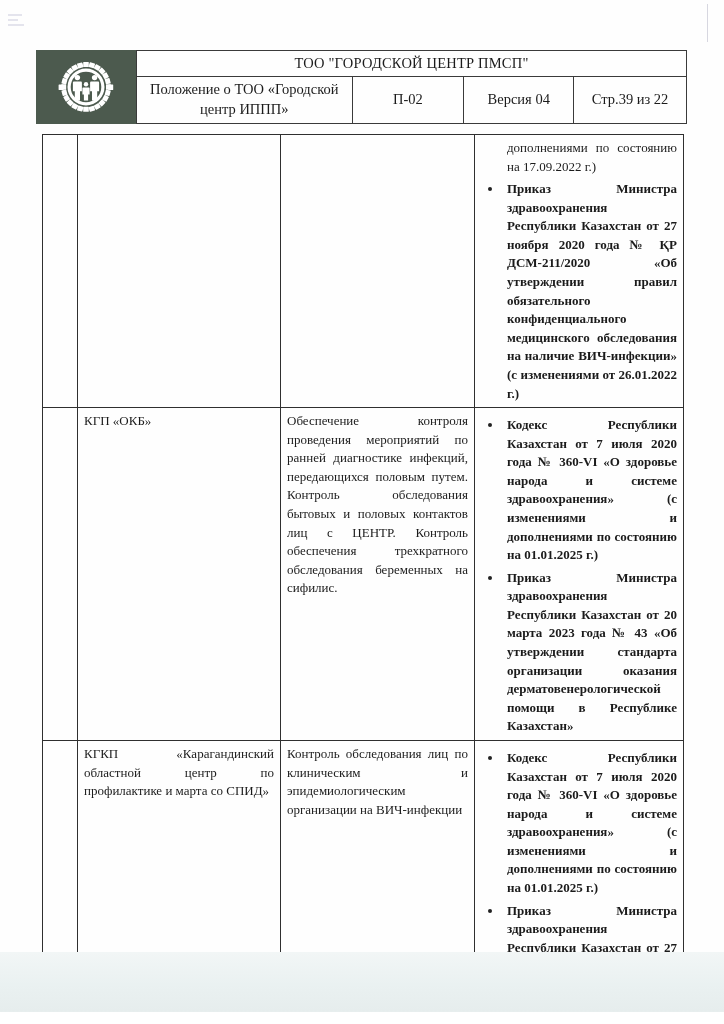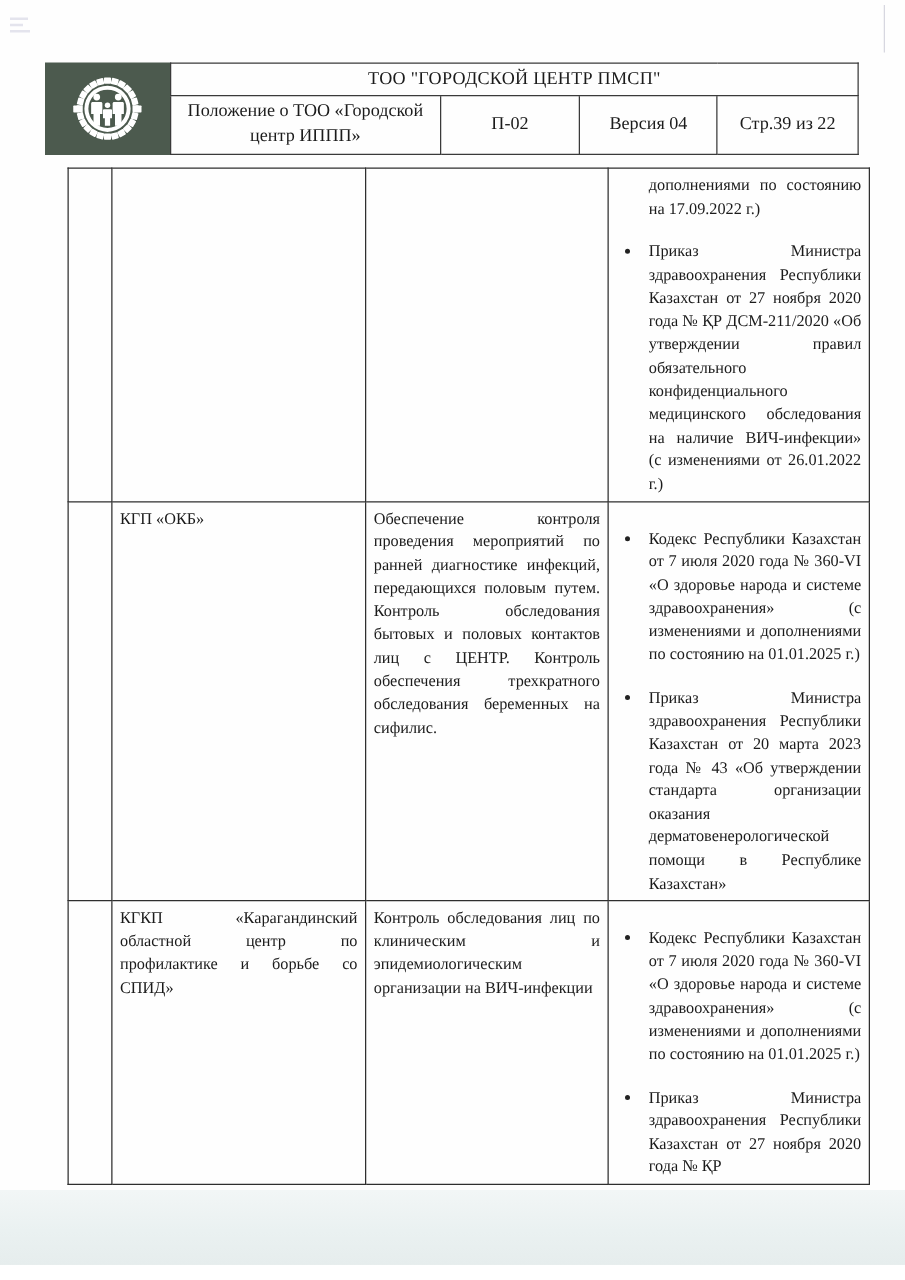--- a/index.html
+++ b/index.html
@@ -101,21 +101,21 @@
   }
   .header-sub-cell { height: 42px; }
   .col-doc   { width: 216px; }
   .col-code  { width: 112px; }
   .col-ver   { width: 110px; }
   .col-pages { width: 113px; }
 
   
   .content-table {
     position: absolute;
-    left: 54px;
+    left: 42px;
     top: 134px;
     width: 641px;
     border-collapse: collapse;
     table-layout: fixed;
   }
   .content-table td {
     border: 1px solid #2f2f2f;
     vertical-align: top;
     padding: 4px 6px 4px 6px;
     font-size: 13px;
@@ -131,22 +131,23 @@
 
   
   ul.norm-list {
     list-style: none;
     margin: 0;
     padding: 0;
   }
   ul.norm-list > li {
     position: relative;
     padding-left: 26px;
-    margin: 16px 0 0 0;
+    margin: 4px 0 0 0;
     text-align: justify;
+    font-weight: bold;
   }
   ul.norm-list > li:before {
     content: "";
     position: absolute;
     left: 7px;
     top: 7px;
     width: 4px;
     height: 4px;
     background: #222;
     border-radius: 50%;
@@ -283,21 +284,21 @@
         <td class="c-norm">
           <ul class="norm-list">
             <li>Кодекс Республики Казахстан от 7 июля 2020 года № 360-VI «О здоровье народа и системе здравоохранения» (с изменениями и дополнениями по состоянию на 01.01.2025 г.)</li>
             <li>Приказ Министра здравоохранения Республики Казахстан от 20 марта 2023 года № 43 «Об утверждении стандарта организации оказания дерматовенерологической помощи в Республике Казахстан»</li>
           </ul>
         </td>
       </tr>
 
       <tr>
         <td class="c-num"></td>
-        <td class="c-org">КГКП «Карагандинский областной центр по профилактике и борьбе со СПИД»</td>
+        <td class="c-org">КГКП «Карагандинский областной центр по профилактике и марта со СПИД»</td>
         <td class="c-task">Контроль обследования лиц по клиническим и эпидемиологическим организации на ВИЧ-инфекции</td>
         <td class="c-norm">
           <ul class="norm-list">
             <li>Кодекс Республики Казахстан от 7 июля 2020 года № 360-VI «О здоровье народа и системе здравоохранения» (с изменениями и дополнениями по состоянию на 01.01.2025 г.)</li>
             <li>Приказ Министра здравоохранения Республики Казахстан от 27 ноября 2020 года № ҚР</li>
           </ul>
         </td>
       </tr>
 
     </tbody>

